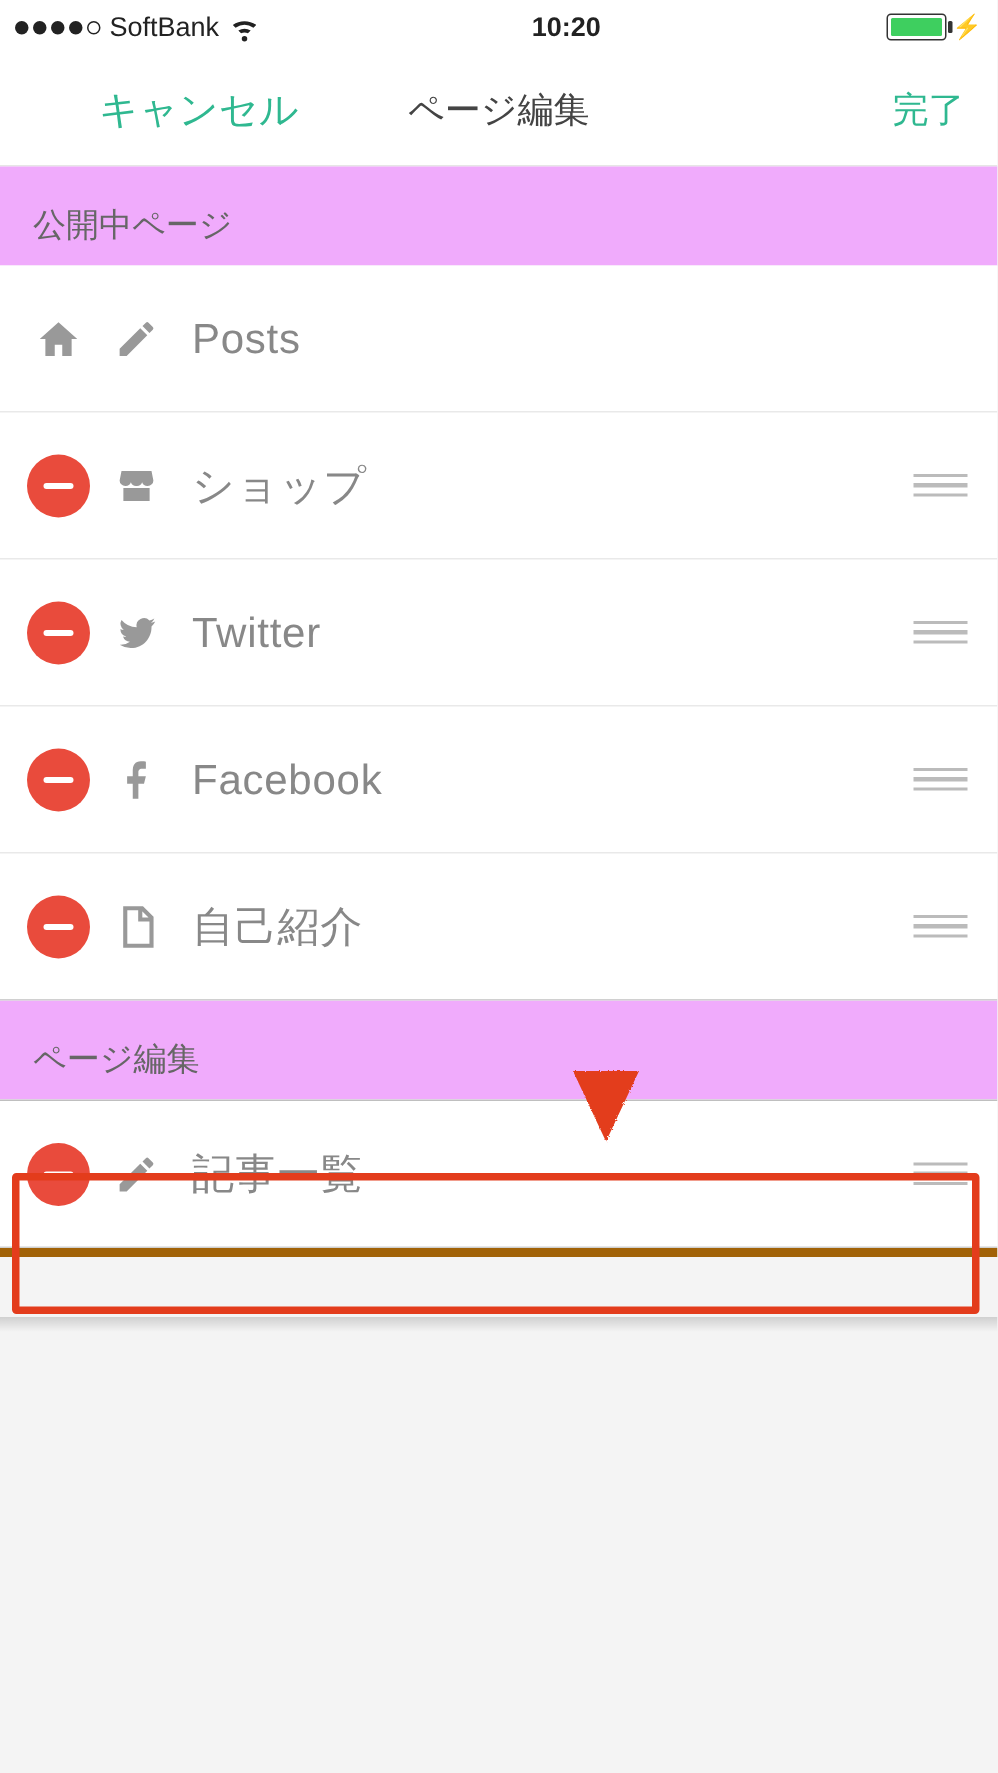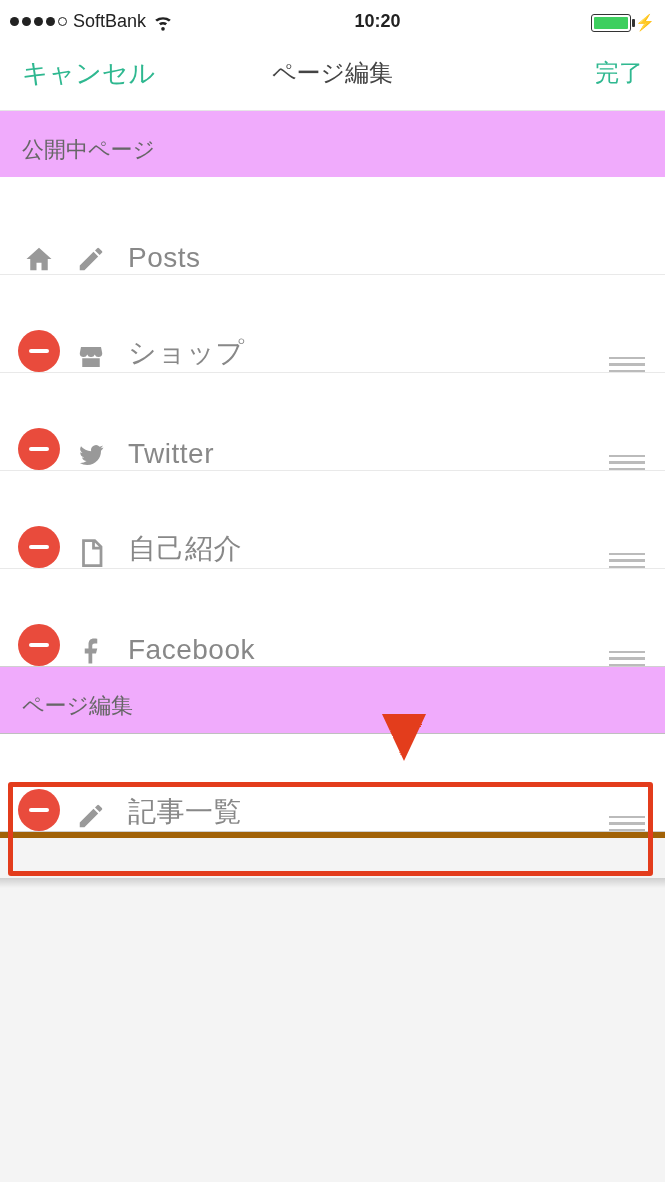--- a/index.html
+++ b/index.html
@@ -10,23 +10,23 @@
       background: #f4f4f4;
       position: relative;
       overflow: hidden;
     }
 
     
     .status-bar {
       height: 36px;
       background: #fff;
       display: flex;
-      align-items: flex-end;
+      align-items: center;
       justify-content: space-between;
-      padding: 4px 10px;
+      padding: 16px 10px;
       font-size: 18px;
       color: #222;
     }
     .status-left { display: flex; align-items: center; gap: 6px; }
     .signal-dots { display: flex; gap: 3px; align-items: center; }
     .dot { width: 9px; height: 9px; border-radius: 50%; background: #222; }
     .dot.empty { background: transparent; border: 1.5px solid #222; }
     .wifi-icon svg { width: 22px; height: 22px; display:block; }
     .status-center { font-weight: 600; position:absolute; left:50%; transform:translateX(-50%);margin-left:45px; }
     .status-right { display:flex; align-items:center; gap:4px;}
@@ -38,37 +38,37 @@
     
     .nav-header {
       height: 75px;
       background:#fff;
       display:flex;
       align-items:center;
       justify-content:space-between;
       padding: 0 22px;
       border-bottom: 1px solid #e6e6e6;
     }
-    .nav-cancel { color:#2fb890; font-size:26px; }
+    .nav-cancel { color:#2fb890; font-size:26px;margin-left:44px; }
     .nav-title { color:#444; font-size:24px; font-weight:400; position:absolute; left:50%; transform:translateX(-50%);}
     .nav-done { color:#2fb890; font-size:24px; font-weight:500; }
 
     
     .section-header {
       background:#f0abfc;
       padding: 24px 22px 12px 22px;
       color:#666;
       font-size:22px;
     }
 
     
     .list { background:#fff; }
     .row {
       display:flex;
-      align-items:flex-end;
+      align-items:center;
       height: 98px;
       padding: 0 20px 0 18px;
       border-bottom:1px solid #e9e9e9;
       position:relative;
     }
     .row:last-child { border-bottom:1px solid #d0d0d0; }
 
     .delete-btn {
       width:42px; height:42px; border-radius:50%;
       background:#e94b3c;
@@ -197,41 +197,41 @@
         <span></span>
       </div>
   </div>
 
   <div class="row">
     <div class="delete-btn">
         <div class="minus"></div>
       </div>
     <div class="row-icon">
       <svg viewBox="0 0 24 24">
+          <path d="M13 22v-8h3l1-4h-4V8c0-1 .3-2 2-2h2V2.2C16.7 2.1 15.6 2 14.3 2 11.6 2 10 3.7 10 6.7V10H7v4h3v8z"></path>
+        </svg>
+    </div>
+    <div class="row-label">Facebook</div>
+    <div class="drag-handle">
+        <span></span>
+        <span></span>
+        <span></span>
+      </div>
+  </div>
+
+  <div class="row">
+    <div class="delete-btn">
+        <div class="minus"></div>
+      </div>
+    <div class="row-icon">
+      <svg viewBox="0 0 24 24">
           <path d="M6 2h9l5 5v15H6zM14 3v5h5" fill="none" stroke="#999" stroke-width="2.2"></path>
         </svg>
     </div>
     <div class="row-label">自己紹介</div>
-    <div class="drag-handle">
-        <span></span>
-        <span></span>
-        <span></span>
-      </div>
-  </div>
-
-  <div class="row">
-    <div class="delete-btn">
-        <div class="minus"></div>
-      </div>
-    <div class="row-icon">
-      <svg viewBox="0 0 24 24">
-          <path d="M13 22v-8h3l1-4h-4V8c0-1 .3-2 2-2h2V2.2C16.7 2.1 15.6 2 14.3 2 11.6 2 10 3.7 10 6.7V10H7v4h3v8z"></path>
-        </svg>
-    </div>
-    <div class="row-label">Facebook</div>
     <div class="drag-handle">
         <span></span>
         <span></span>
         <span></span>
       </div>
   </div>
 
 </div>
 
 <div class="section-header">ページ編集</div>

